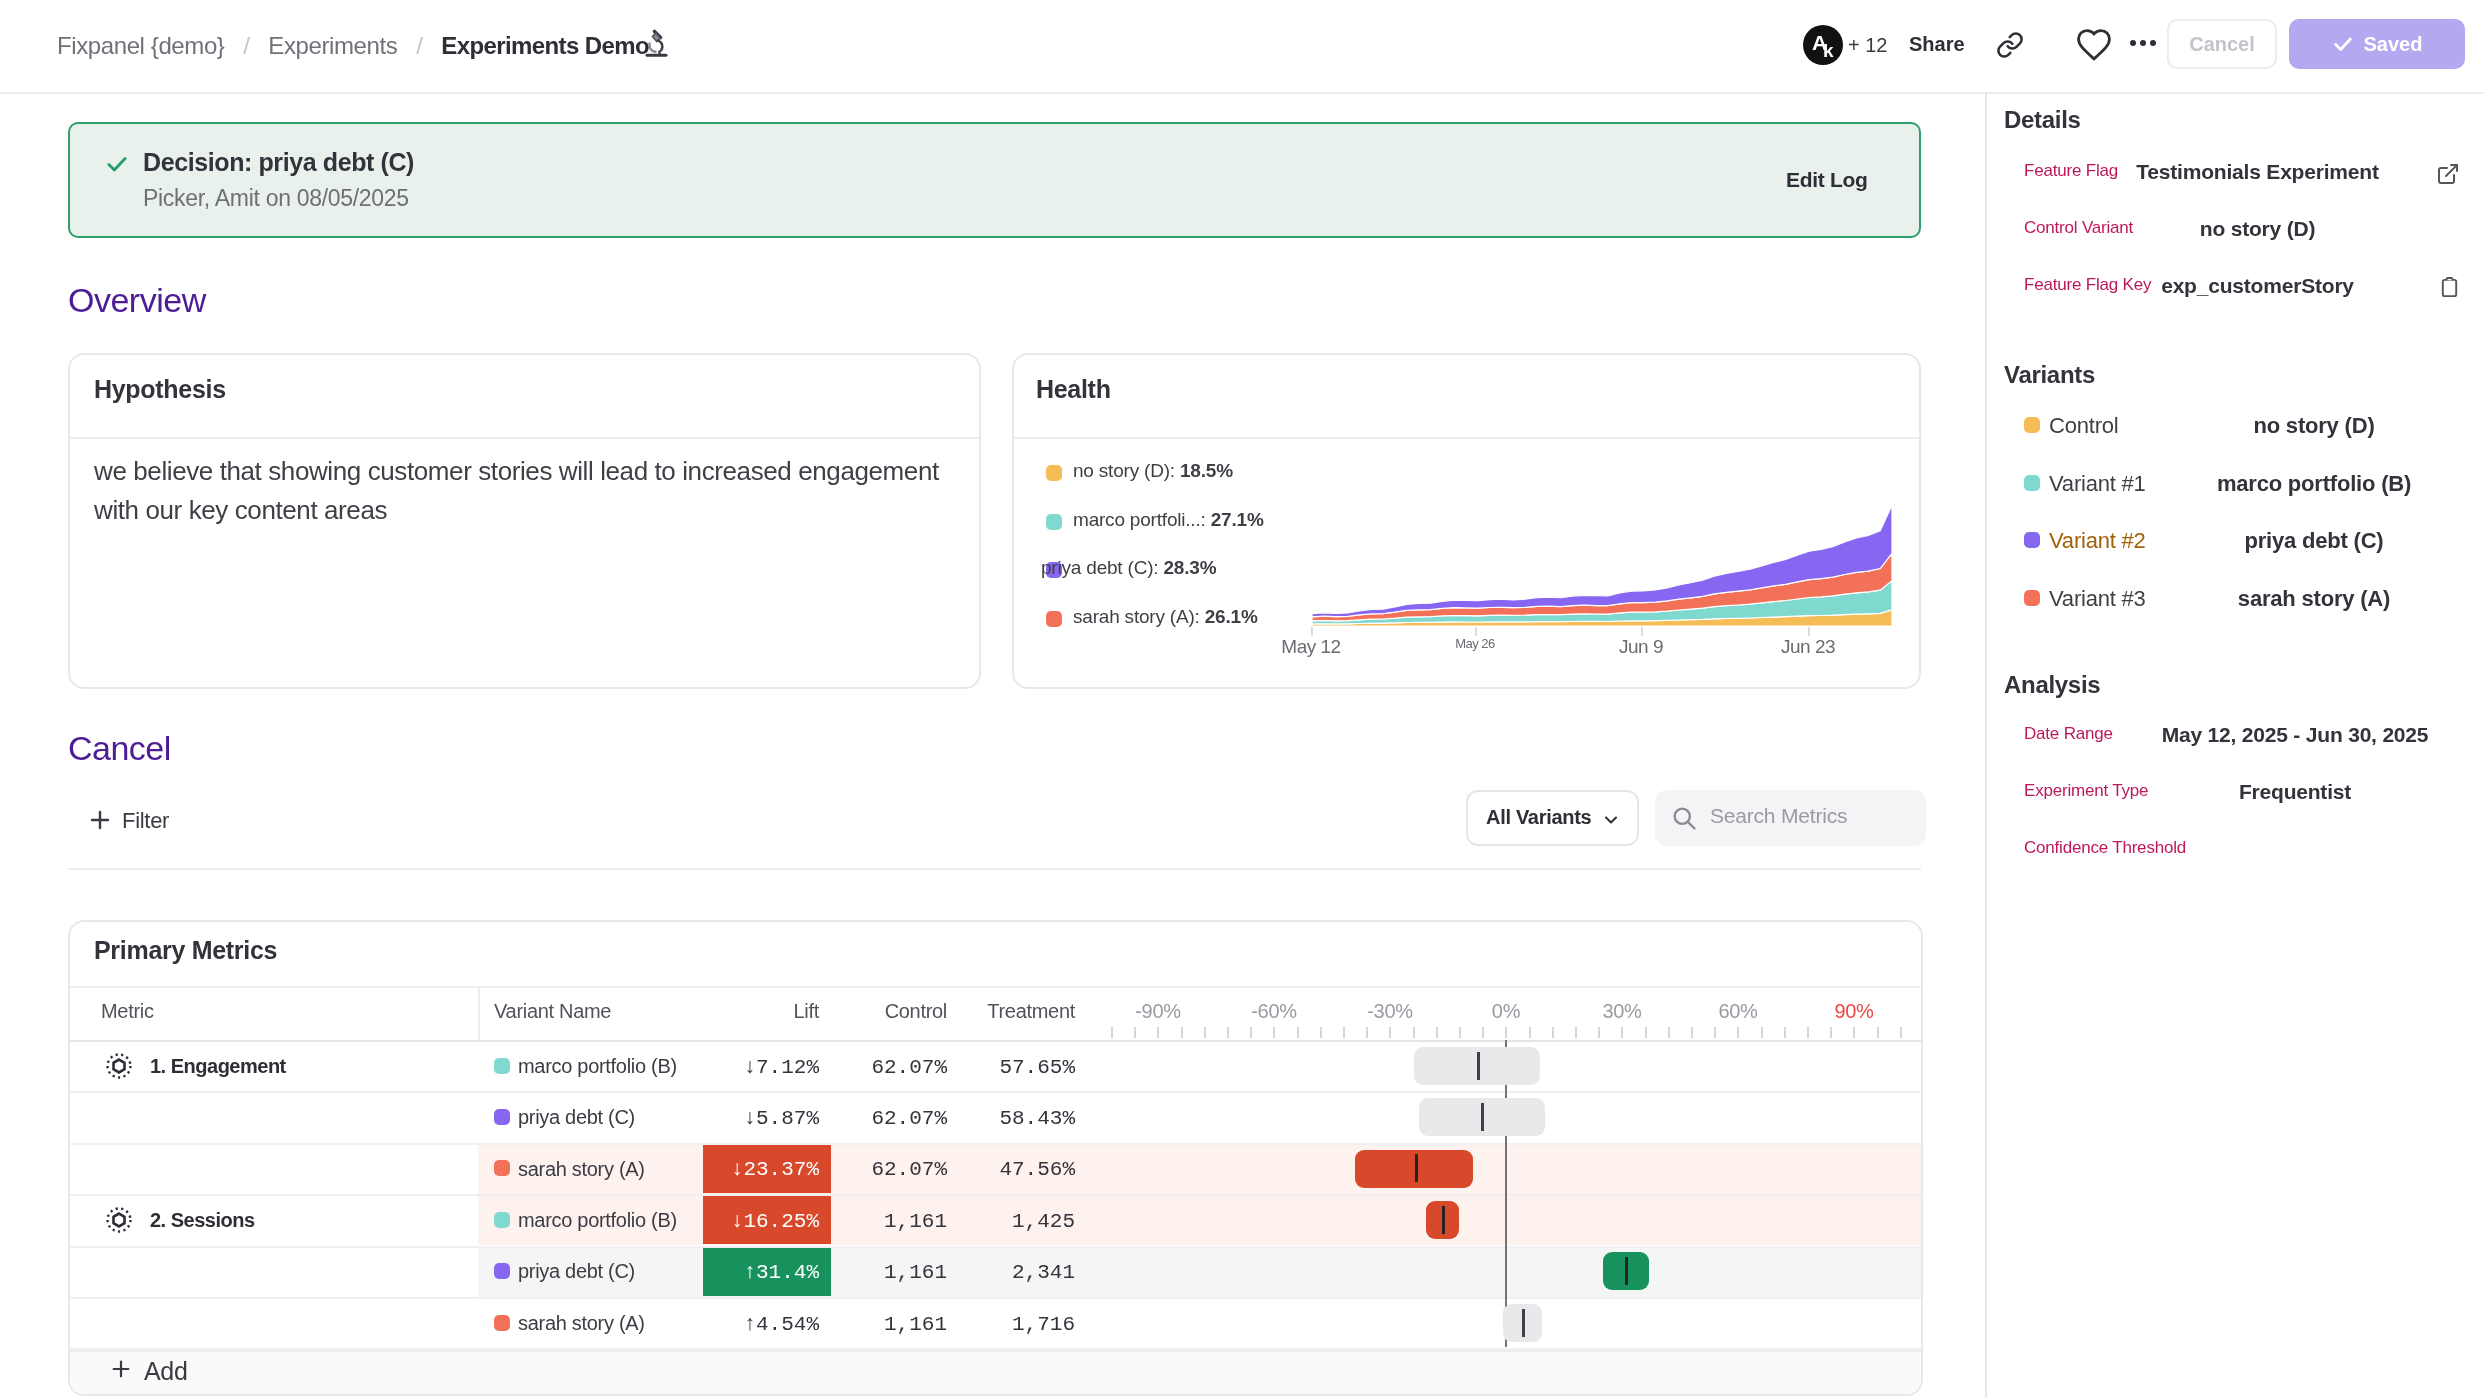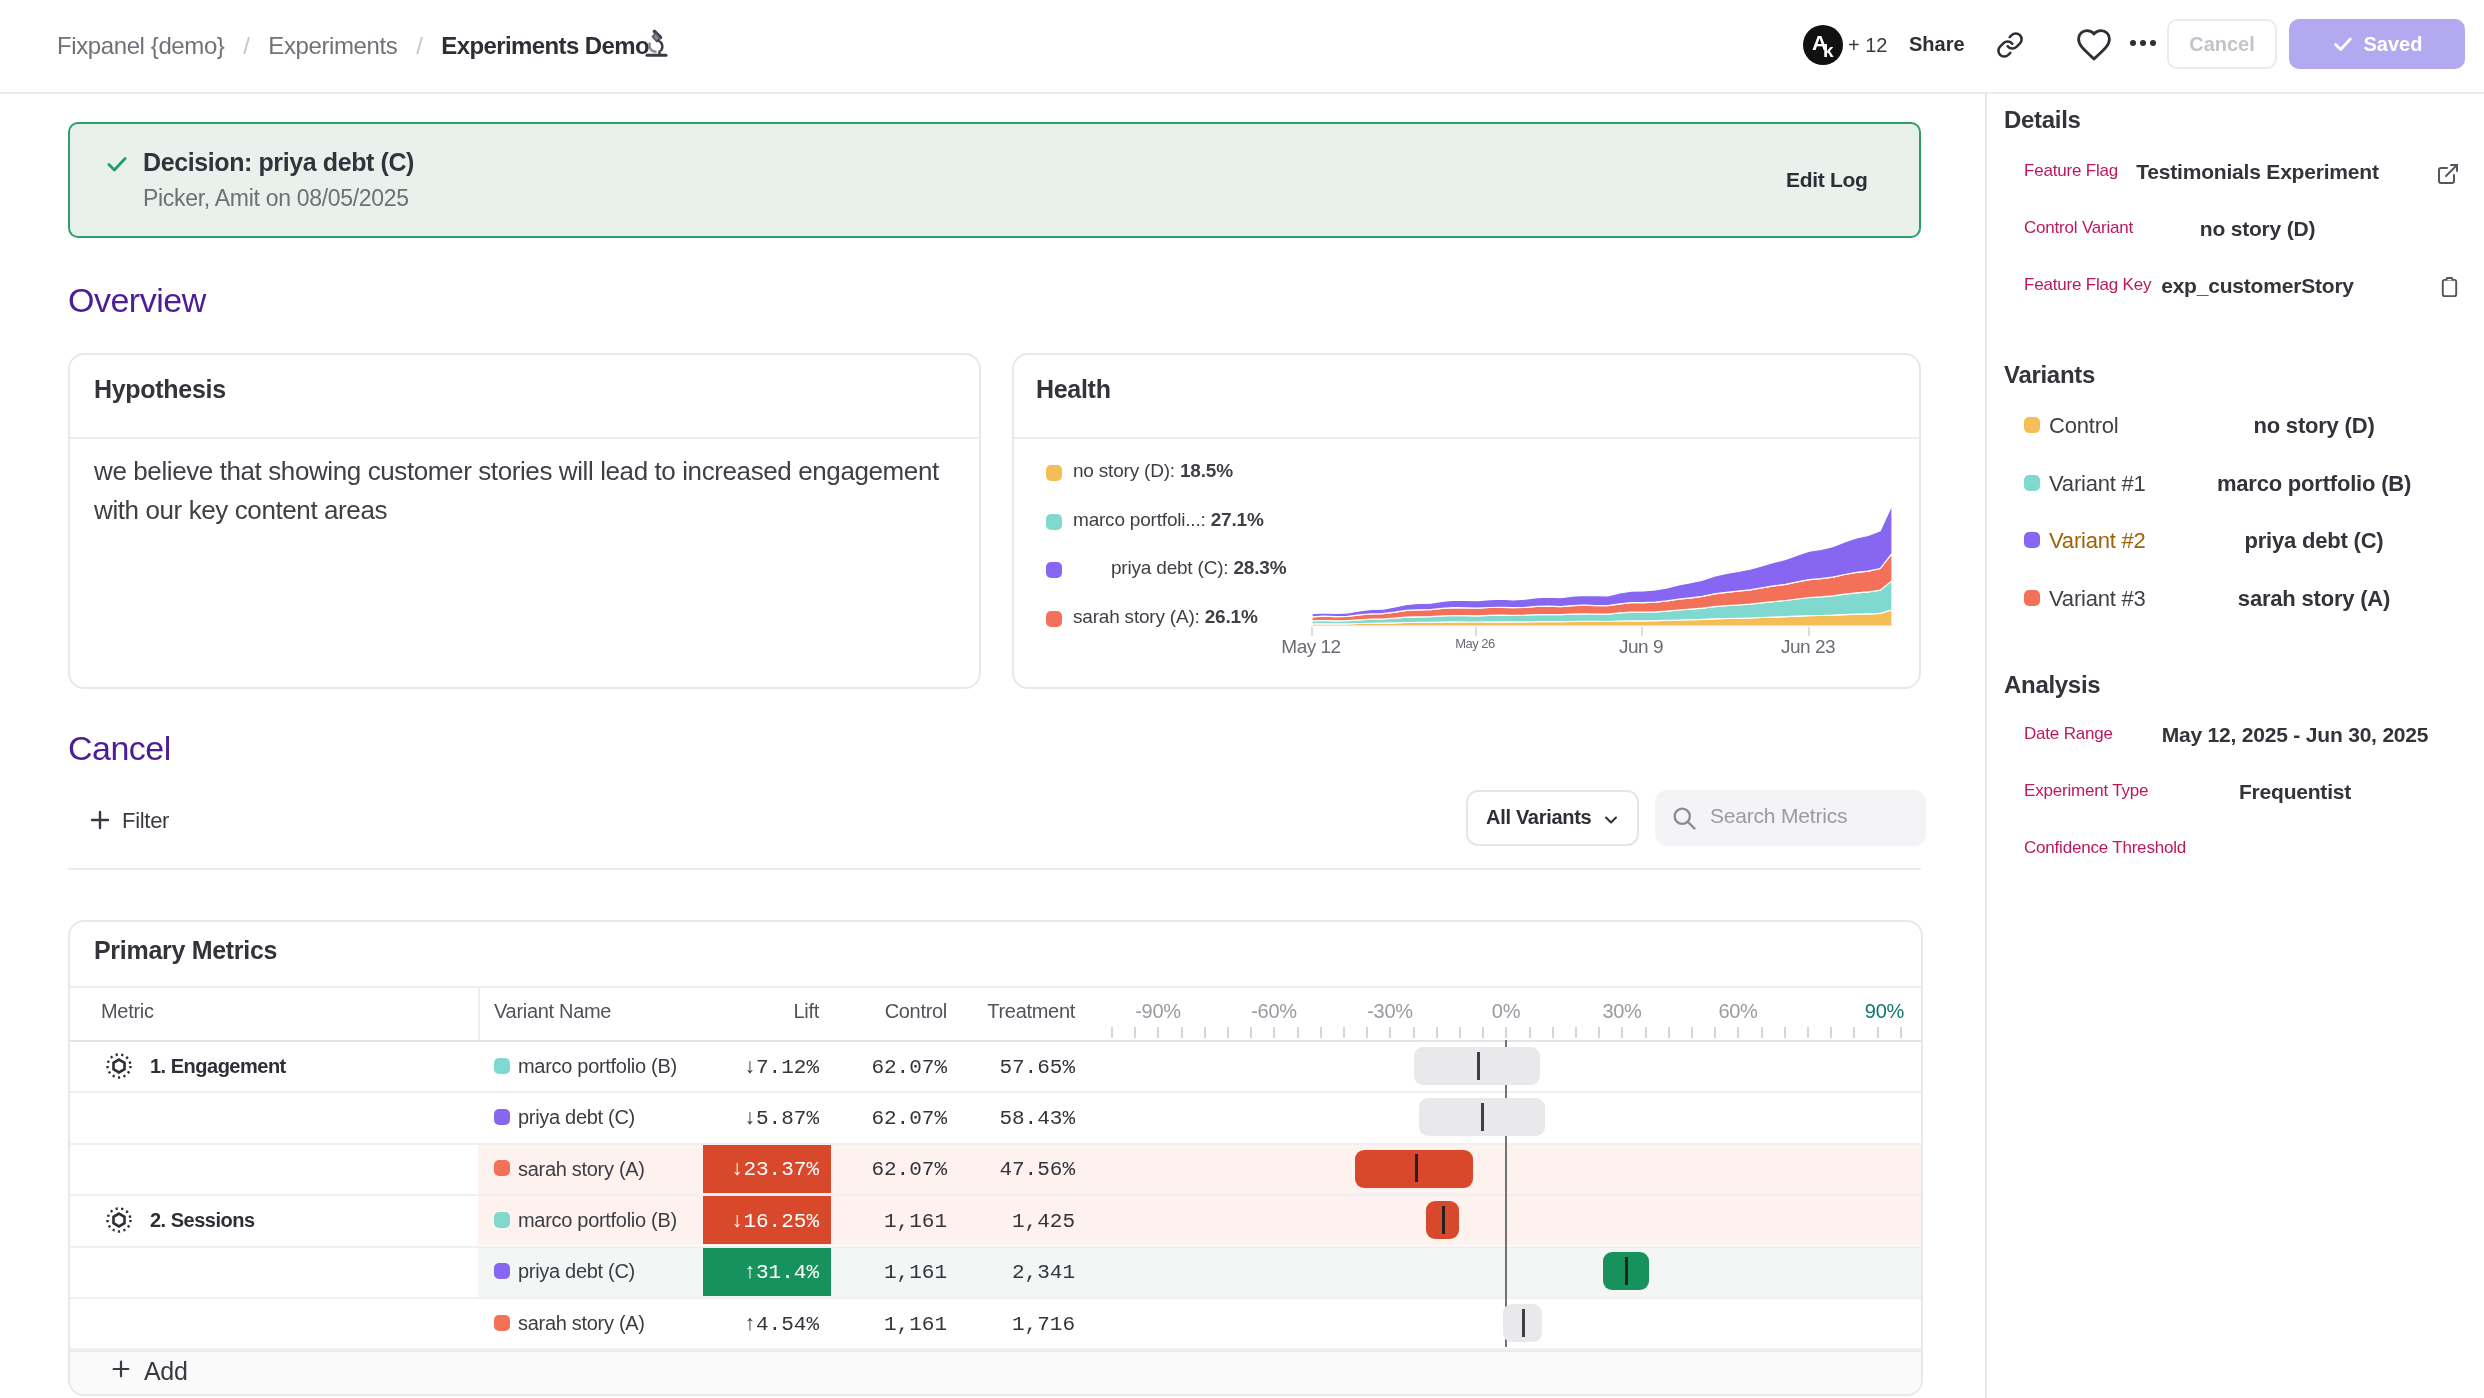--- a/index.html
+++ b/index.html
@@ -82,21 +82,21 @@
   letter-spacing:-0.4px;color:#3f3f46">we believe that showing customer stories will lead to increased engagement<br>with our key content areas</div>
 
 <div class="card" style="left:1012px;top:353px;width:909px;height:336px"></div>
 <div class="ct" style="left:1036px;top:375px">Health</div>
 <div class="hdiv" style="left:1014px;top:437px;width:905px"></div>
 <i class="dot" style="left:1046px;top:465px;background:#f5bd55"></i>
 <div class="abs" style="left:1073px;top:460px;font-size:19px;letter-spacing:-0.2px;color:#3f3f46">no story (D): <span class="b">18.5%</span></div>
 <i class="dot" style="left:1046px;top:514px;background:#7fd9cf"></i>
 <div class="abs" style="left:1073px;top:509px;font-size:19px;letter-spacing:-0.2px;color:#3f3f46">marco portfoli...: <span class="b">27.1%</span></div>
 <i class="dot" style="left:1046px;top:562px;background:#8767f2"></i>
-<div class="abs" style="left:1111px;top:557px;font-size:19px;letter-spacing:-0.2px;color:#3f3f46">priya debt (C): <span class="b">28.3%</span></div>
+<div class="abs" style="left:1041px;top:557px;font-size:19px;letter-spacing:-0.2px;color:#3f3f46">priya debt (C): <span class="b">28.3%</span></div>
 <i class="dot" style="left:1046px;top:611px;background:#f37059"></i>
 <div class="abs" style="left:1073px;top:606px;font-size:19px;letter-spacing:-0.2px;color:#3f3f46">sarah story (A): <span class="b">26.1%</span></div>
 <svg class="abs" style="left:1300px;top:440px" width="600" height="230" viewBox="0 0 600 230">
     <path d="M12.0 183.9 L23.8 183.8 L35.7 183.9 L47.5 183.8 L59.3 183.5 L71.2 183.3 L83.0 183.2 L94.9 182.9 L106.7 182.5 L118.5 182.4 L130.4 182.4 L142.2 182.1 L154.0 181.9 L165.9 182.0 L177.7 182.0 L189.6 181.9 L201.4 181.8 L213.2 181.9 L225.1 181.9 L236.9 181.6 L248.7 181.6 L260.6 181.7 L272.4 181.5 L284.2 181.4 L296.1 181.4 L307.9 181.5 L319.8 181.0 L331.6 180.8 L343.4 180.8 L355.3 180.7 L367.1 180.4 L378.9 180.0 L390.8 179.7 L402.6 179.4 L414.4 178.8 L426.3 178.5 L438.1 178.3 L450.0 178.0 L461.8 177.5 L473.6 177.1 L485.5 176.7 L497.3 176.2 L509.1 175.7 L521.0 175.5 L532.8 175.2 L544.7 174.6 L556.5 174.1 L568.3 173.8 L580.2 173.3 L592.0 169.9 L592.0 186.0 L580.2 186.0 L568.3 186.0 L556.5 186.0 L544.7 186.0 L532.8 186.0 L521.0 186.0 L509.1 186.0 L497.3 186.0 L485.5 186.0 L473.6 186.0 L461.8 186.0 L450.0 186.0 L438.1 186.0 L426.3 186.0 L414.4 186.0 L402.6 186.0 L390.8 186.0 L378.9 186.0 L367.1 186.0 L355.3 186.0 L343.4 186.0 L331.6 186.0 L319.8 186.0 L307.9 186.0 L296.1 186.0 L284.2 186.0 L272.4 186.0 L260.6 186.0 L248.7 186.0 L236.9 186.0 L225.1 186.0 L213.2 186.0 L201.4 186.0 L189.6 186.0 L177.7 186.0 L165.9 186.0 L154.0 186.0 L142.2 186.0 L130.4 186.0 L118.5 186.0 L106.7 186.0 L94.9 186.0 L83.0 186.0 L71.2 186.0 L59.3 186.0 L47.5 186.0 L35.7 186.0 L23.8 186.0 L12.0 186.0 Z" fill="#f5bd55" stroke="#ffffff" stroke-width="1.2"></path>
     <path d="M12.0 180.8 L23.8 180.5 L35.7 180.8 L47.5 180.6 L59.3 179.8 L71.2 179.2 L83.0 179.0 L94.9 178.2 L106.7 177.1 L118.5 176.8 L130.4 176.7 L142.2 175.9 L154.0 175.5 L165.9 175.6 L177.7 175.8 L189.6 175.4 L201.4 175.2 L213.2 175.4 L225.1 175.2 L236.9 174.6 L248.7 174.5 L260.6 174.7 L272.4 174.1 L284.2 173.8 L296.1 174.0 L307.9 174.1 L319.8 172.9 L331.6 172.2 L343.4 172.2 L355.3 171.9 L367.1 171.1 L378.9 170.0 L390.8 169.1 L402.6 168.2 L414.4 166.6 L426.3 165.7 L438.1 165.0 L450.0 164.1 L461.8 162.9 L473.6 161.6 L485.5 160.5 L497.3 159.0 L509.1 157.5 L521.0 156.9 L532.8 155.9 L544.7 154.2 L556.5 152.8 L568.3 151.9 L580.2 150.2 L592.0 140.6 L592.0 169.9 L580.2 173.3 L568.3 173.8 L556.5 174.1 L544.7 174.6 L532.8 175.2 L521.0 175.5 L509.1 175.7 L497.3 176.2 L485.5 176.7 L473.6 177.1 L461.8 177.5 L450.0 178.0 L438.1 178.3 L426.3 178.5 L414.4 178.8 L402.6 179.4 L390.8 179.7 L378.9 180.0 L367.1 180.4 L355.3 180.7 L343.4 180.8 L331.6 180.8 L319.8 181.0 L307.9 181.5 L296.1 181.4 L284.2 181.4 L272.4 181.5 L260.6 181.7 L248.7 181.6 L236.9 181.6 L225.1 181.9 L213.2 181.9 L201.4 181.8 L189.6 181.9 L177.7 182.0 L165.9 182.0 L154.0 181.9 L142.2 182.1 L130.4 182.4 L118.5 182.4 L106.7 182.5 L94.9 182.9 L83.0 183.2 L71.2 183.3 L59.3 183.5 L47.5 183.8 L35.7 183.9 L23.8 183.8 L12.0 183.9 Z" fill="#7fd9cf" stroke="#ffffff" stroke-width="1.2"></path>
     <path d="M12.0 176.8 L23.8 176.2 L35.7 176.7 L47.5 176.4 L59.3 174.9 L71.2 173.9 L83.0 173.7 L94.9 172.2 L106.7 170.4 L118.5 169.8 L130.4 169.7 L142.2 168.4 L154.0 167.6 L165.9 167.9 L177.7 168.2 L189.6 167.5 L201.4 167.3 L213.2 167.7 L225.1 167.4 L236.9 166.4 L248.7 166.2 L260.6 166.6 L272.4 165.6 L284.2 165.2 L296.1 165.6 L307.9 165.7 L319.8 163.8 L331.6 162.7 L343.4 162.7 L355.3 162.2 L367.1 160.9 L378.9 159.2 L390.8 157.8 L402.6 156.3 L414.4 153.8 L426.3 152.3 L438.1 151.2 L450.0 149.9 L461.8 147.9 L473.6 145.9 L485.5 144.3 L497.3 141.9 L509.1 139.6 L521.0 138.7 L532.8 137.2 L544.7 134.5 L556.5 132.4 L568.3 131.1 L580.2 128.5 L592.0 113.4 L592.0 140.6 L580.2 150.2 L568.3 151.9 L556.5 152.8 L544.7 154.2 L532.8 155.9 L521.0 156.9 L509.1 157.5 L497.3 159.0 L485.5 160.5 L473.6 161.6 L461.8 162.9 L450.0 164.1 L438.1 165.0 L426.3 165.7 L414.4 166.6 L402.6 168.2 L390.8 169.1 L378.9 170.0 L367.1 171.1 L355.3 171.9 L343.4 172.2 L331.6 172.2 L319.8 172.9 L307.9 174.1 L296.1 174.0 L284.2 173.8 L272.4 174.1 L260.6 174.7 L248.7 174.5 L236.9 174.6 L225.1 175.2 L213.2 175.4 L201.4 175.2 L189.6 175.4 L177.7 175.8 L165.9 175.6 L154.0 175.5 L142.2 175.9 L130.4 176.7 L118.5 176.8 L106.7 177.1 L94.9 178.2 L83.0 179.0 L71.2 179.2 L59.3 179.8 L47.5 180.6 L35.7 180.8 L23.8 180.5 L12.0 180.8 Z" fill="#f37059" stroke="#ffffff" stroke-width="1.2"></path>
     <path d="M12.0 173.6 L23.8 172.8 L35.7 173.4 L47.5 173.0 L59.3 171.0 L71.2 169.4 L83.0 169.1 L94.9 167.0 L106.7 164.4 L118.5 163.5 L130.4 163.2 L142.2 161.3 L154.0 160.1 L165.9 160.4 L177.7 160.7 L189.6 159.7 L201.4 159.2 L213.2 159.8 L225.1 159.2 L236.9 157.6 L248.7 157.2 L260.6 157.7 L272.4 156.1 L284.2 155.3 L296.1 155.7 L307.9 155.8 L319.8 152.8 L331.6 151.1 L343.4 150.9 L355.3 149.9 L367.1 147.9 L378.9 145.0 L390.8 142.7 L402.6 140.1 L414.4 136.1 L426.3 133.5 L438.1 131.5 L450.0 129.2 L461.8 125.8 L473.6 122.4 L485.5 119.4 L497.3 115.3 L509.1 111.2 L521.0 109.4 L532.8 106.6 L544.7 101.9 L556.5 98.0 L568.3 95.5 L580.2 90.7 L592.0 65.1 L592.0 113.4 L580.2 128.5 L568.3 131.1 L556.5 132.4 L544.7 134.5 L532.8 137.2 L521.0 138.7 L509.1 139.6 L497.3 141.9 L485.5 144.3 L473.6 145.9 L461.8 147.9 L450.0 149.9 L438.1 151.2 L426.3 152.3 L414.4 153.8 L402.6 156.3 L390.8 157.8 L378.9 159.2 L367.1 160.9 L355.3 162.2 L343.4 162.7 L331.6 162.7 L319.8 163.8 L307.9 165.7 L296.1 165.6 L284.2 165.2 L272.4 165.6 L260.6 166.6 L248.7 166.2 L236.9 166.4 L225.1 167.4 L213.2 167.7 L201.4 167.3 L189.6 167.5 L177.7 168.2 L165.9 167.9 L154.0 167.6 L142.2 168.4 L130.4 169.7 L118.5 169.8 L106.7 170.4 L94.9 172.2 L83.0 173.7 L71.2 173.9 L59.3 174.9 L47.5 176.4 L35.7 176.7 L23.8 176.2 L12.0 176.8 Z" fill="#8767f2" stroke="#ffffff" stroke-width="1.2"></path>
   </svg>
 <div class="abs" style="left:1261px;top:636px;width:100px;text-align:center;font-size:19px;letter-spacing:-0.5px;color:#6b6b74">May 12</div>
 <div class="abs" style="left:1311px;top:627px;width:2px;height:9px;background:#d9dedd"></div>
@@ -136,21 +136,21 @@
 <div class="cell" style="left:494px;top:1000px;color:#52525b">Variant Name</div>
 <div class="cell" style="left:719px;top:1000px;width:100px;text-align:right;color:#52525b">Lift</div>
 <div class="cell" style="left:847px;top:1000px;width:100px;text-align:right;color:#52525b">Control</div>
 <div class="cell" style="left:955px;top:1000px;width:120px;text-align:right;color:#52525b">Treatment</div>
 <div class="cell" style="left:1108px;top:1000px;width:100px;text-align:center;color:#9a9aa2">-90%</div>
 <div class="cell" style="left:1224px;top:1000px;width:100px;text-align:center;color:#9a9aa2">-60%</div>
 <div class="cell" style="left:1340px;top:1000px;width:100px;text-align:center;color:#9a9aa2">-30%</div>
 <div class="cell" style="left:1456px;top:1000px;width:100px;text-align:center;color:#9a9aa2">0%</div>
 <div class="cell" style="left:1572px;top:1000px;width:100px;text-align:center;color:#9a9aa2">30%</div>
 <div class="cell" style="left:1688px;top:1000px;width:100px;text-align:center;color:#9a9aa2">60%</div>
-<div class="cell" style="left:1804px;top:1000px;width:100px;text-align:right;color:#0f766e">90%</div>
+<div class="cell" style="left:1804px;top:1000px;width:100px;text-align:center;color:#ef4444">90%</div>
 <div class="abs" style="left:1111px;top:1027px;width:2px;height:11px;background:#d6d6da"></div>
 <div class="abs" style="left:1134px;top:1027px;width:2px;height:11px;background:#d6d6da"></div>
 <div class="abs" style="left:1157px;top:1027px;width:2px;height:11px;background:#d6d6da"></div>
 <div class="abs" style="left:1181px;top:1027px;width:2px;height:11px;background:#d6d6da"></div>
 <div class="abs" style="left:1204px;top:1027px;width:2px;height:11px;background:#d6d6da"></div>
 <div class="abs" style="left:1227px;top:1027px;width:2px;height:11px;background:#d6d6da"></div>
 <div class="abs" style="left:1250px;top:1027px;width:2px;height:11px;background:#d6d6da"></div>
 <div class="abs" style="left:1273px;top:1027px;width:2px;height:11px;background:#d6d6da"></div>
 <div class="abs" style="left:1297px;top:1027px;width:2px;height:11px;background:#d6d6da"></div>
 <div class="abs" style="left:1320px;top:1027px;width:2px;height:11px;background:#d6d6da"></div>

